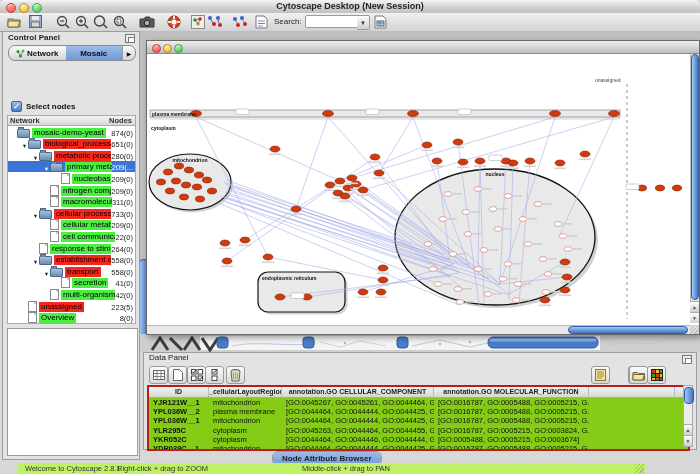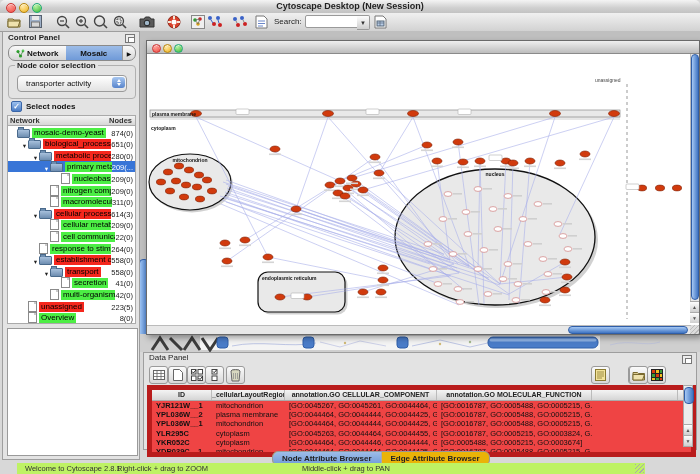--- a/index.html
+++ b/index.html
@@ -97,21 +97,21 @@
     background-image:repeating-linear-gradient(135deg,#bbb 0 1px,transparent 1px 3px);}
   #mdi-strip{position:absolute;left:0px;top:303px;width:560px;height:18px;background:#cccccc;}
   
   #data-panel{position:absolute;left:143px;top:352px;width:554px;height:98px;background:#e3e3e3;
     border:1px solid #9e9e9e;box-sizing:border-box;}
   #dp-title{position:absolute;left:5px;top:0px;font-size:8px;font-weight:normal;color:#222;}
   #dp-float{right:4px;}
   #dp-toolbar{position:absolute;left:0;top:11px;width:100%;height:21px;}
   .dbtn{position:absolute;top:2px;width:17px;height:16px;background:linear-gradient(#fbfbfb,#d8d8d8);
     border:1px solid #9a9a9a;border-radius:3px;display:flex;align-items:center;justify-content:center;}
-  #dp-table{position:absolute;left:3px;top:32px;width:539px;height:62px;background:#ef4444;border:5px solid #b91c1c;overflow:hidden;}
+  #dp-table{position:absolute;left:3px;top:32px;width:539px;height:62px;background:#84cc16;border:2px solid #b91c1c;overflow:hidden;}
   .th-row{display:flex;height:10px;background:linear-gradient(#f4f4f4,#d5d5d5);border-bottom:1px solid #aaa;}
   .th{font-size:7px;font-weight:bold;color:#222;text-align:center;border-right:1px solid #bbb;
       overflow:hidden;white-space:nowrap;line-height:10px;box-sizing:border-box;}
   .td-row{display:flex;height:9.2px;}
   .td{font-size:7.5px;color:#111;padding-left:4px;white-space:nowrap;overflow:hidden;box-sizing:border-box;line-height:9.2px;}
   .td.id{font-weight:bold;}
   #dp-vscroll{position:absolute;right:3px;top:32px;width:10px;height:62px;background:#ececec;border:1px solid #aaa;box-sizing:border-box;}
   #dp-vthumb{position:absolute;left:0px;top:1px;width:8px;height:15px;border-radius:4px;
     background:linear-gradient(90deg,#a5c8f4,#3f74c2);border:1px solid #2f5ea8;}
   #dp-arrows{position:absolute;left:0;bottom:0;width:8px;}
@@ -252,30 +252,20 @@
             <circle cx="4.5" cy="7" r="1.6" fill="#2aa02a"></circle>
             <path d="M2 3 L4.5 7 L7 2" stroke="#2a7a2a" stroke-width=".7" fill="none"></path>
           </svg>
         <span>Network</span>
       </div>
       <div class="cp-tab sel">
         <span>Mosaic</span>
       </div>
       <div id="cp-tab-arrow">▶</div>
     </div>
-    <div id="groupbox">
-      <span id="groupbox-label">Node color selection</span>
-      <div id="dropdown">
-        <span id="dropdown-value">transporter activity</span>
-        <span id="dropdown-btn">
-            <i class="up"></i>
-            <i class="dn"></i>
-          </span>
-      </div>
-    </div>
     <div id="checkbox-row">
       <span id="checkbox">✓</span>
       <span id="checkbox-label">Select nodes</span>
     </div>
     <div id="tree-header">
       <span class="c1">Network</span>
       <span class="c2">Nodes</span>
     </div>
     <div id="tree">
         <div class="tree-row">
@@ -325,21 +315,21 @@
           <span class="exp"></span>
           <span class="icon-file"></span>
           <span class="pill green">macromolecule</span>
           <span class="tval">311(0)</span>
         </div>
         <div class="tree-row">
           <span style="width: 24px; flex: 0 0 auto;"></span>
           <span class="exp">▼</span>
           <span class="icon-folder"></span>
           <span class="pill red">cellular process</span>
-          <span class="tval">614(3)</span>
+          <span class="tval">733(0)</span>
         </div>
         <div class="tree-row">
           <span style="width: 35px; flex: 0 0 auto;"></span>
           <span class="exp"></span>
           <span class="icon-file"></span>
           <span class="pill green">cellular metabo</span>
           <span class="tval">209(0)</span>
         </div>
         <div class="tree-row">
           <span style="width: 35px; flex: 0 0 auto;"></span>
@@ -795,21 +785,20 @@
       <div id="dp-vthumb"></div>
       <div id="dp-arrows">
         <div>▲</div>
         <div>▼</div>
       </div>
     </div>
   </div>
 
   <div id="browser-tabs">
     <div class="btab sel">Node Attribute Browser</div>
-    <div class="btab">Edge Attribute Browser</div>
   </div>
 
   <div id="statusbar">
     <span class="status-text" style="left:8px">Welcome to Cytoscape 2.8.1</span>
     <span class="status-text" style="left:100px">Right-click + drag to ZOOM</span>
     <span class="status-text" style="left:285px">Middle-click + drag to PAN</span>
     <span id="status-grip"></span>
   </div>
 
 </div>

